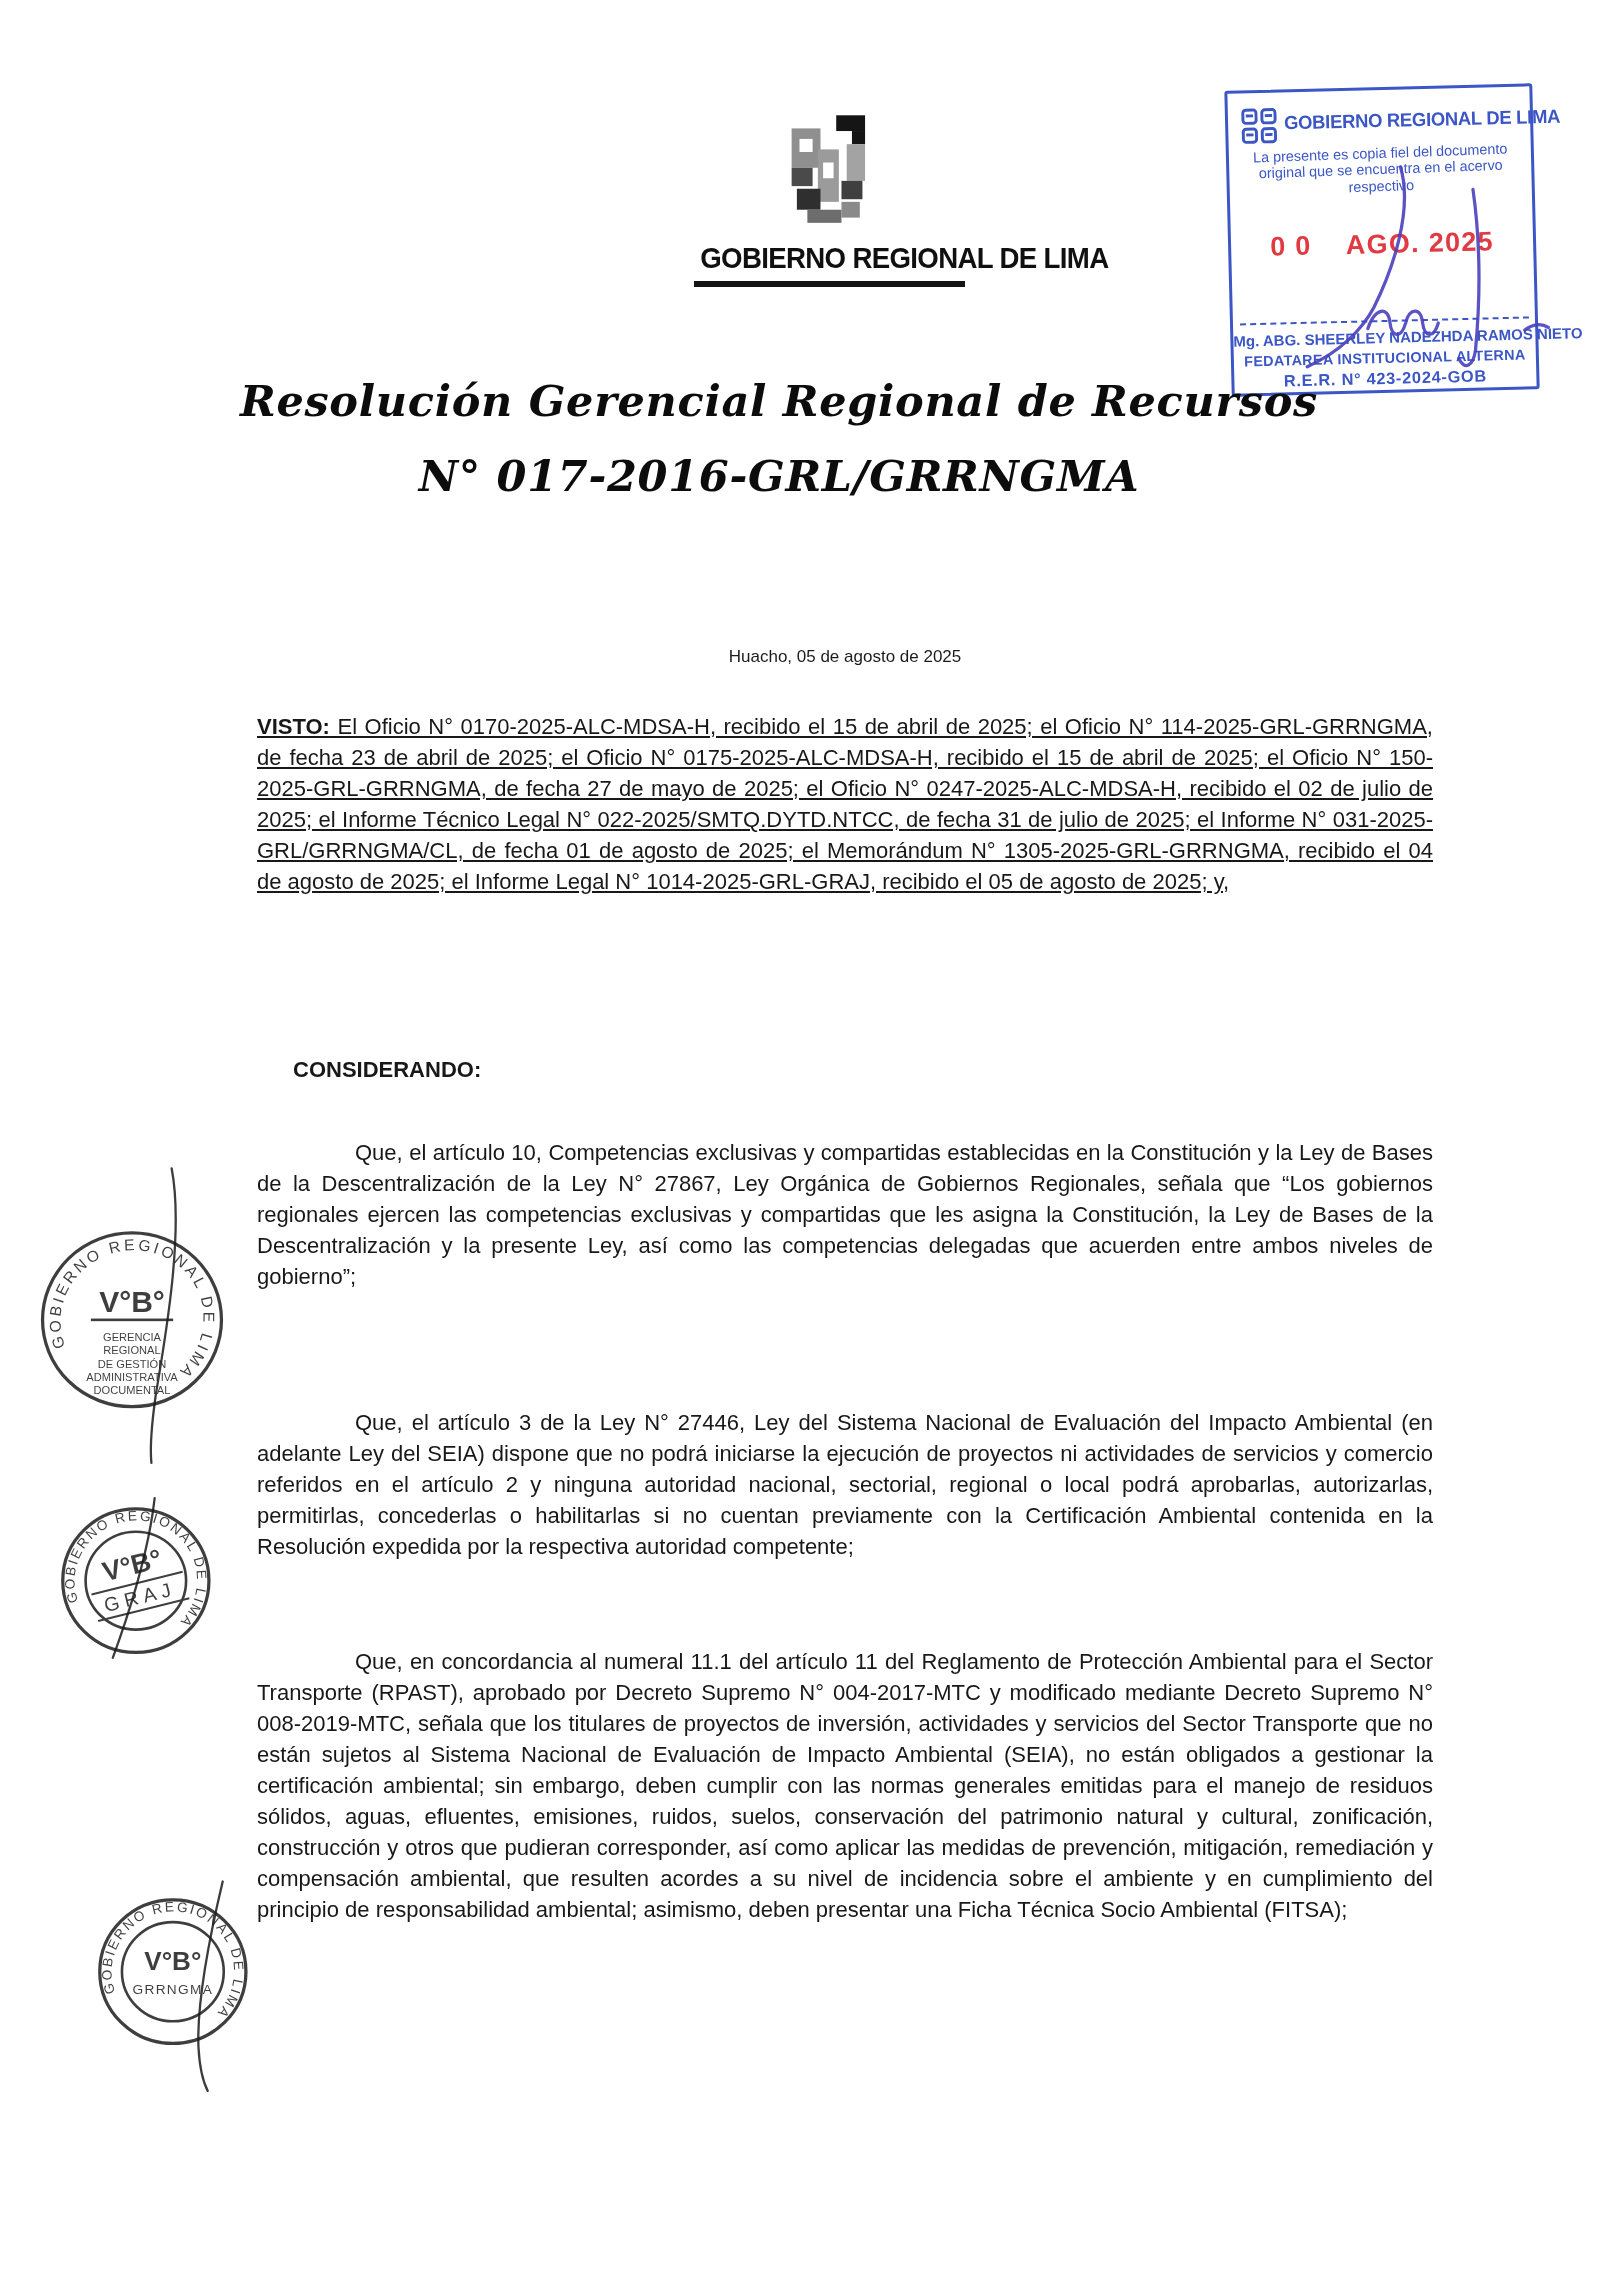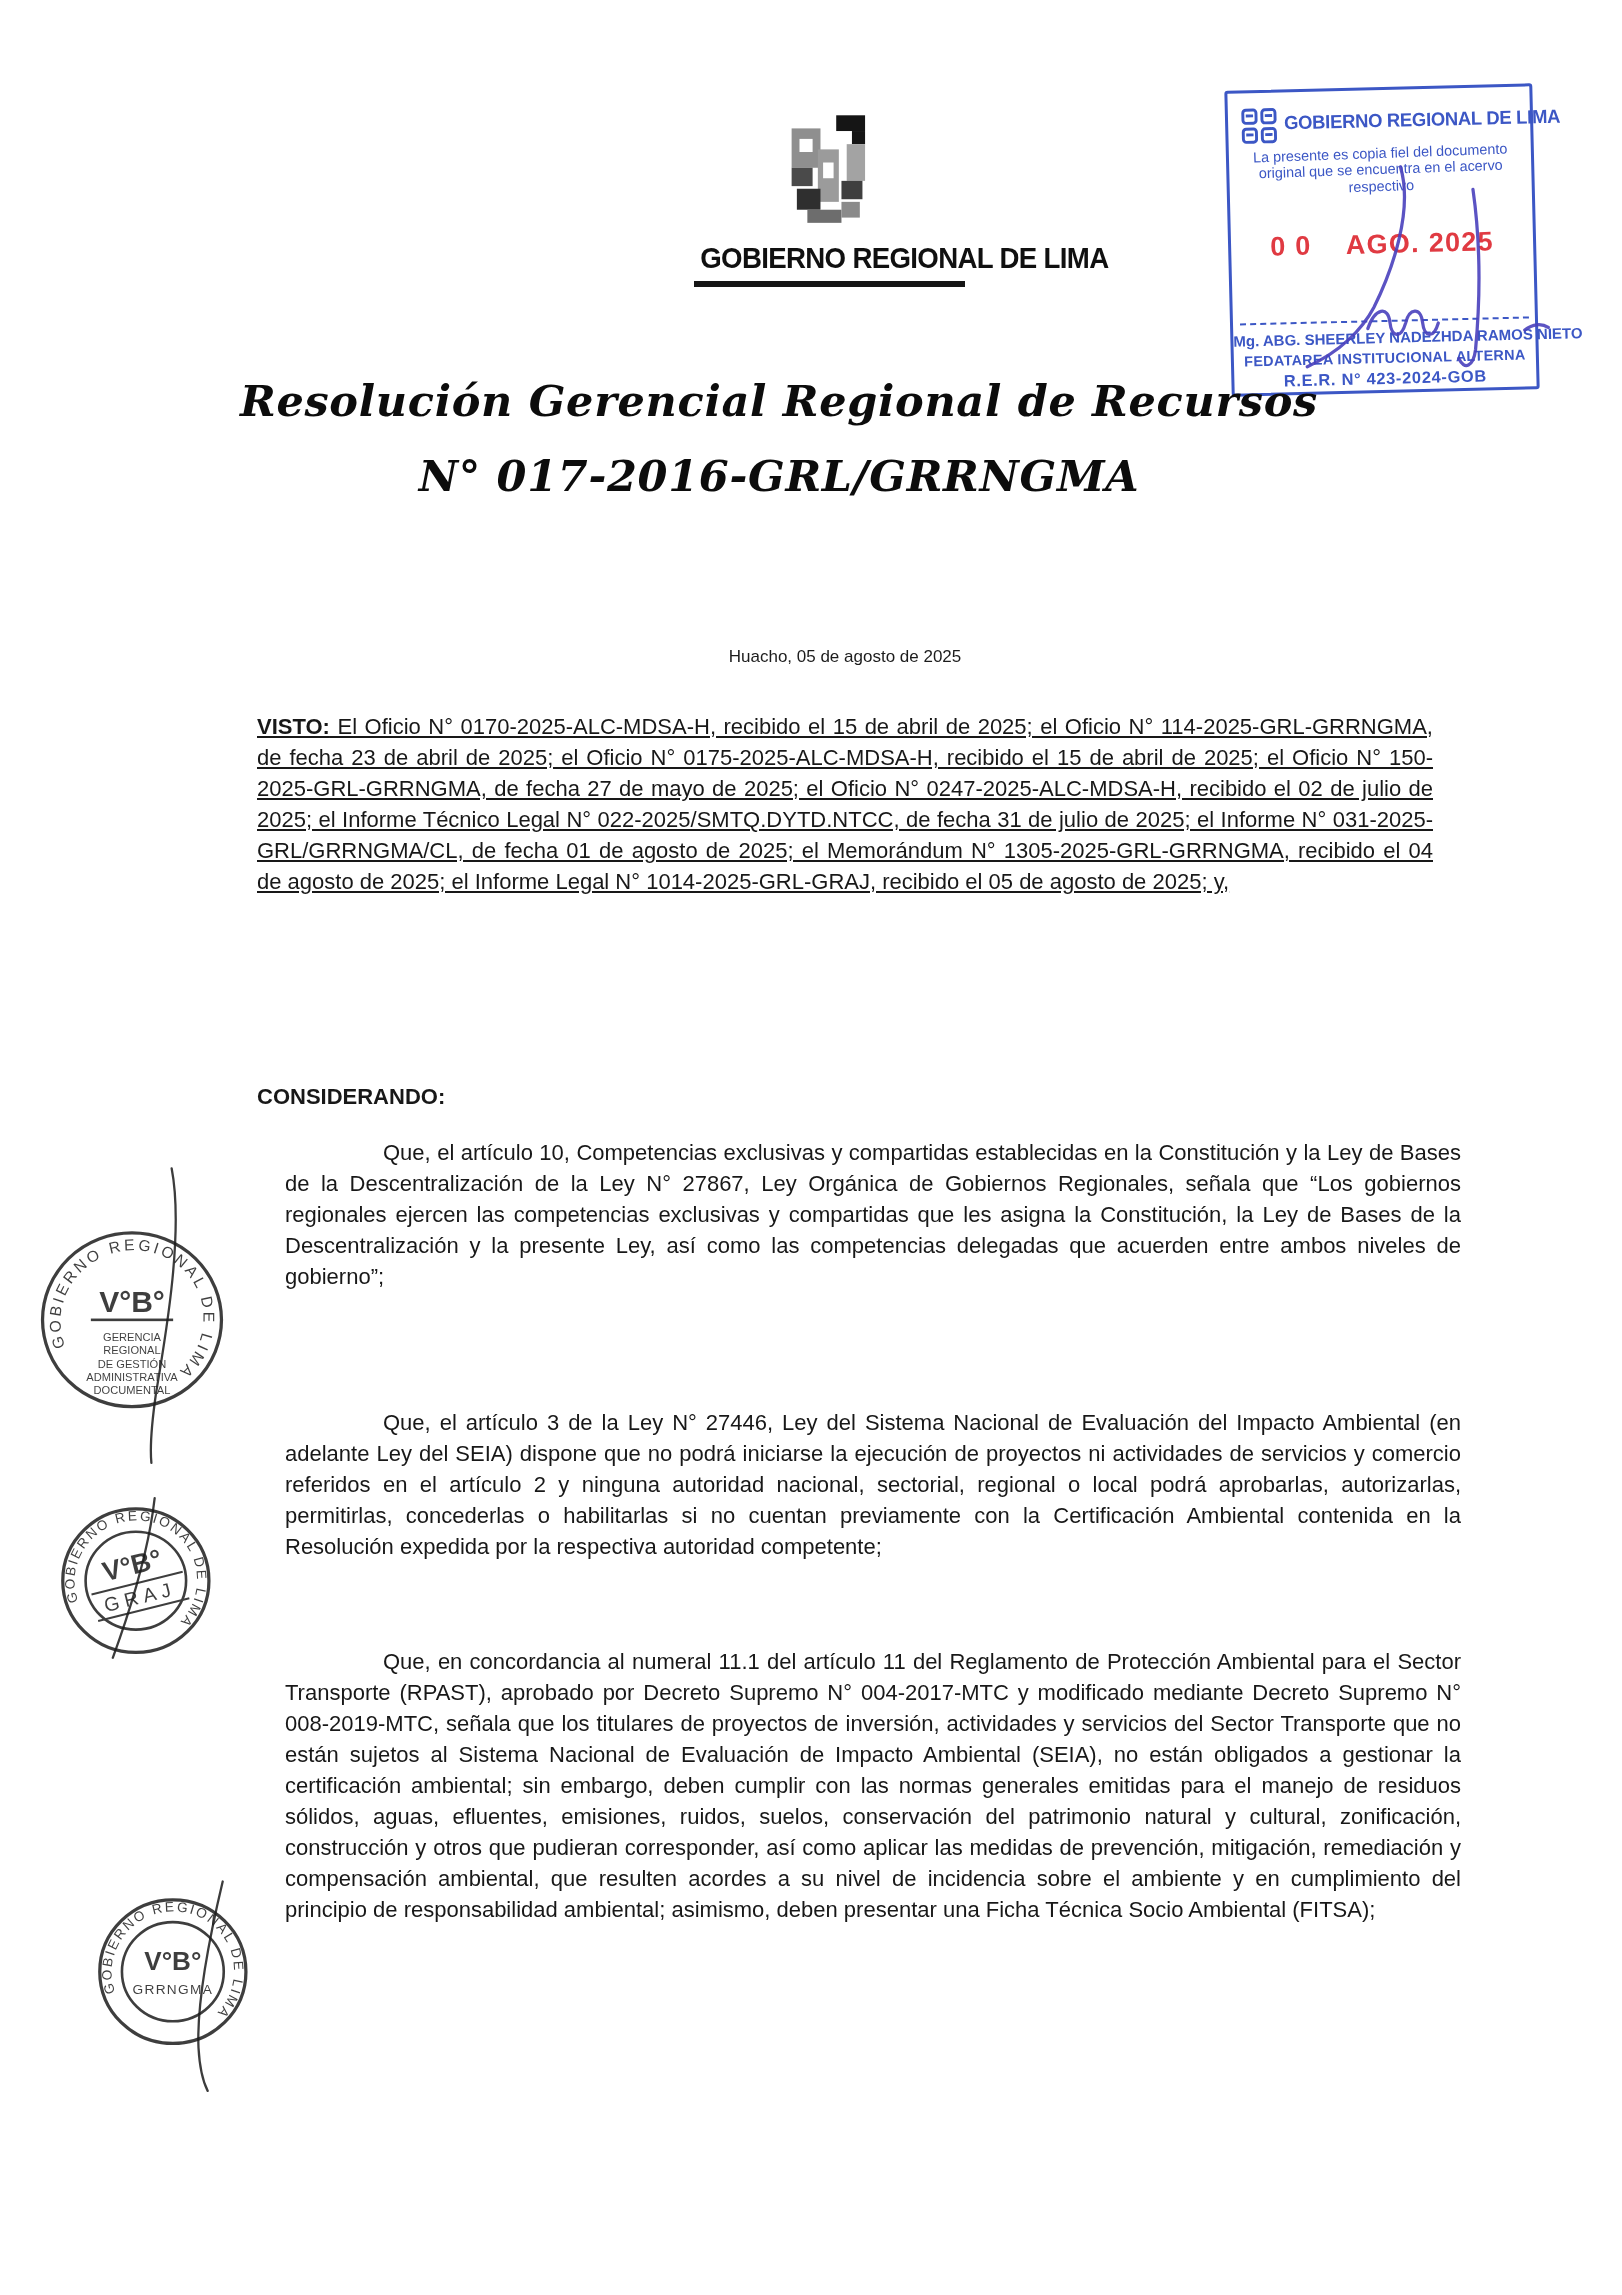--- a/index.html
+++ b/index.html
@@ -45,21 +45,21 @@
     font-family:"DejaVu Serif",serif;font-style:italic;font-weight:bold;
     font-size:43px;line-height:75px;color:#0c0c0c;letter-spacing:0.7px;
   }
   .dateline{position:absolute;left:257px;top:647px;width:1176px;text-align:center;font-size:17px;}
   
   .body-par{
     position:absolute;left:257px;width:1176px;font-size:22px;line-height:31px;
     text-align:justify;color:#181818;
   }
   .lead-bold{font-weight:bold;}
-  .indent{text-indent:98px;margin-left:28px;}
+  .indent{text-indent:98px;}
   .footer{position:absolute;left:257px;top:2120px;width:1176px;text-align:center;font-size:21.6px;color:#222;}
   
   .ink-stamp{position:absolute;opacity:.85;}
   .ink-stamp text{font-family:"Liberation Sans",sans-serif;fill:#1d1d1d;}
   .sig-overlay{position:absolute;left:0;top:0;width:1623px;height:2295px;pointer-events:none;}
 </style>
 </head>
 <body>
 
 <div class="page">
@@ -115,21 +115,21 @@
     <div>Resolución Gerencial Regional de Recursos</div>
     <div>N° 017-2016-GRL/GRRNGMA</div>
   </div>
 
   <div class="dateline">Huacho, 05 de agosto de 2025</div>
 
   <div class="body-par" style="top:711px;text-decoration:underline;">
     <span class="lead-bold">VISTO:</span><span> El Oficio N° 0170-2025-ALC-MDSA-H, recibido el 15 de abril de 2025; el Oficio N° 114-2025-GRL-GRRNGMA, de fecha 23 de abril de 2025; el Oficio N° 0175-2025-ALC-MDSA-H, recibido el 15 de abril de 2025; el Oficio N° 150-2025-GRL-GRRNGMA, de fecha 27 de mayo de 2025; el Oficio N° 0247-2025-ALC-MDSA-H, recibido el 02 de julio de 2025; el Informe Técnico Legal N° 022-2025/SMTQ.DYTD.NTCC, de fecha 31 de julio de 2025; el Informe N° 031-2025-GRL/GRRNGMA/CL, de fecha 01 de agosto de 2025; el Memorándum N° 1305-2025-GRL-GRRNGMA, recibido el 04 de agosto de 2025; el Informe Legal N° 1014-2025-GRL-GRAJ, recibido el 05 de agosto de 2025; y,</span>
   </div>
 
-  <div class="body-par lead-bold" style="top:1081px;">CONSIDERANDO:</div>
+  <div class="body-par lead-bold" style="top:1054px;margin-left:36px;">CONSIDERANDO:</div>
 
   <div class="body-par indent" style="top:1137px;">Que, el artículo 10, Competencias exclusivas y compartidas establecidas en la Constitución y la Ley de Bases de la Descentralización de la Ley N° 27867, Ley Orgánica de Gobiernos Regionales, señala que “Los gobiernos regionales ejercen las competencias exclusivas y compartidas que les asigna la Constitución, la Ley de Bases de la Descentralización y la presente Ley, así como las competencias delegadas que acuerden entre ambos niveles de gobierno”;</div>
   <div class="body-par indent" style="top:1407px;">Que, el artículo 3 de la Ley N° 27446, Ley del Sistema Nacional de Evaluación del Impacto Ambiental (en adelante Ley del SEIA) dispone que no podrá iniciarse la ejecución de proyectos ni actividades de servicios y comercio referidos en el artículo 2 y ninguna autoridad nacional, sectorial, regional o local podrá aprobarlas, autorizarlas, permitirlas, concederlas o habilitarlas si no cuentan previamente con la Certificación Ambiental contenida en la Resolución expedida por la respectiva autoridad competente;</div>
   <div class="body-par indent" style="top:1646px;">Que, en concordancia al numeral 11.1 del artículo 11 del Reglamento de Protección Ambiental para el Sector Transporte (RPAST), aprobado por Decreto Supremo N° 004-2017-MTC y modificado mediante Decreto Supremo N° 008-2019-MTC, señala que los titulares de proyectos de inversión, actividades y servicios del Sector Transporte que no están sujetos al Sistema Nacional de Evaluación de Impacto Ambiental (SEIA), no están obligados a gestionar la certificación ambiental; sin embargo, deben cumplir con las normas generales emitidas para el manejo de residuos sólidos, aguas, efluentes, emisiones, ruidos, suelos, conservación del patrimonio natural y cultural, zonificación, construcción y otros que pudieran corresponder, así como aplicar las medidas de prevención, mitigación, remediación y compensación ambiental, que resulten acordes a su nivel de incidencia sobre el ambiente y en cumplimiento del principio de responsabilidad ambiental; asimismo, deben presentar una Ficha Técnica Socio Ambiental (FITSA);</div>
 
   <svg class="ink-stamp" style="left:36px;top:1227px;" width="192" height="187" viewBox="0 0 294 286">
     <ellipse cx="147" cy="142" rx="137" ry="133" fill="none" stroke="#1d1d1d" stroke-width="5"></ellipse>
     <path id="ring1" d="M 37 142 a 110 106 0 1 1 220 0 a 110 106 0 1 1 -220 0" fill="none"></path>
     <g transform="rotate(-22 147 142)">
       <text font-size="24" letter-spacing="4.5">

